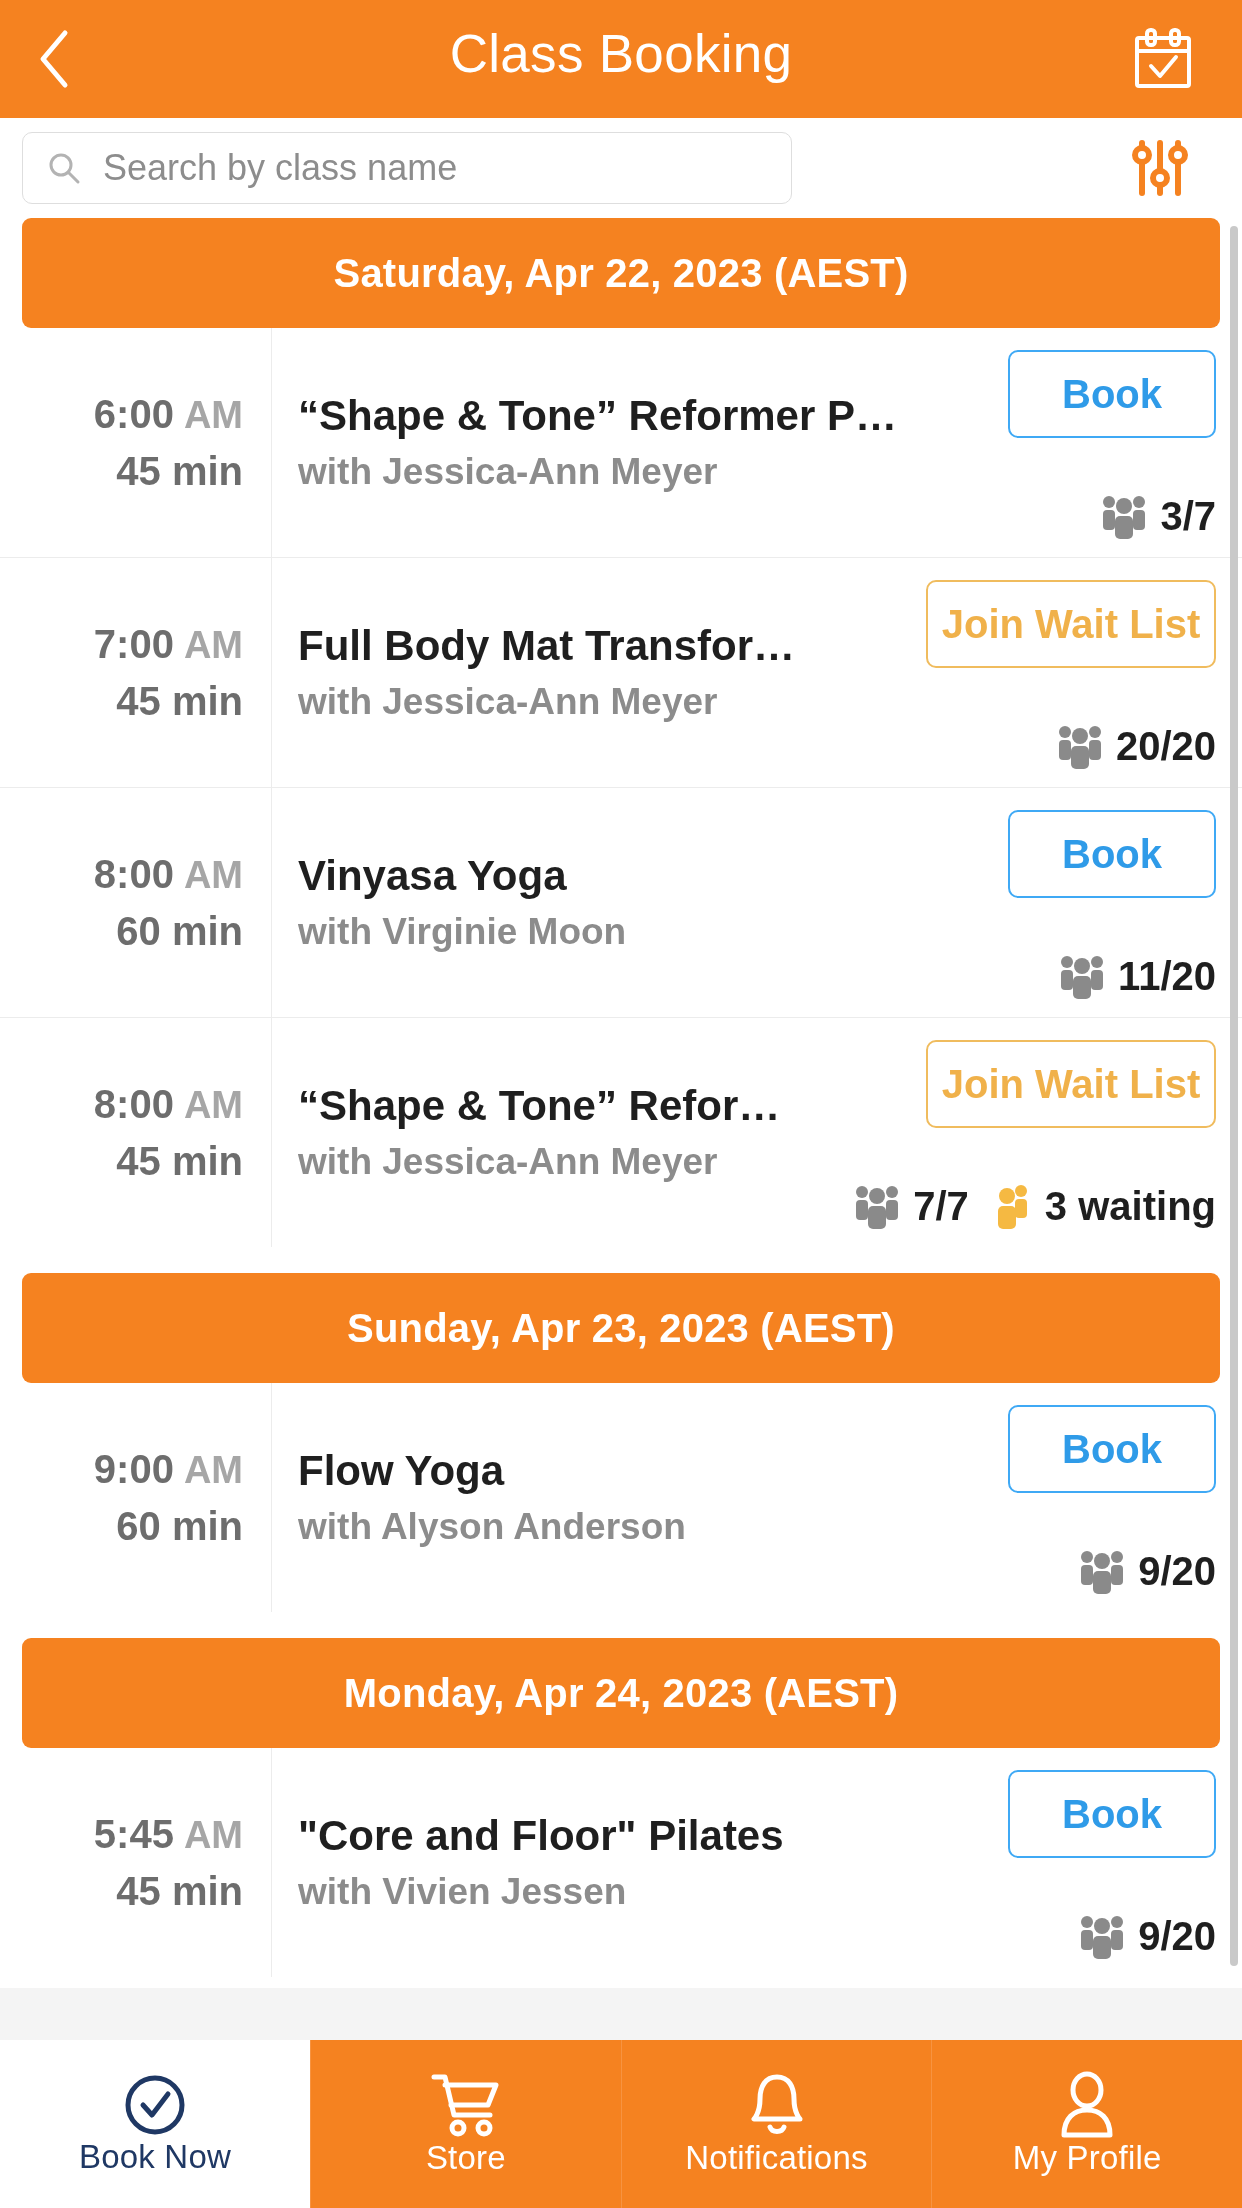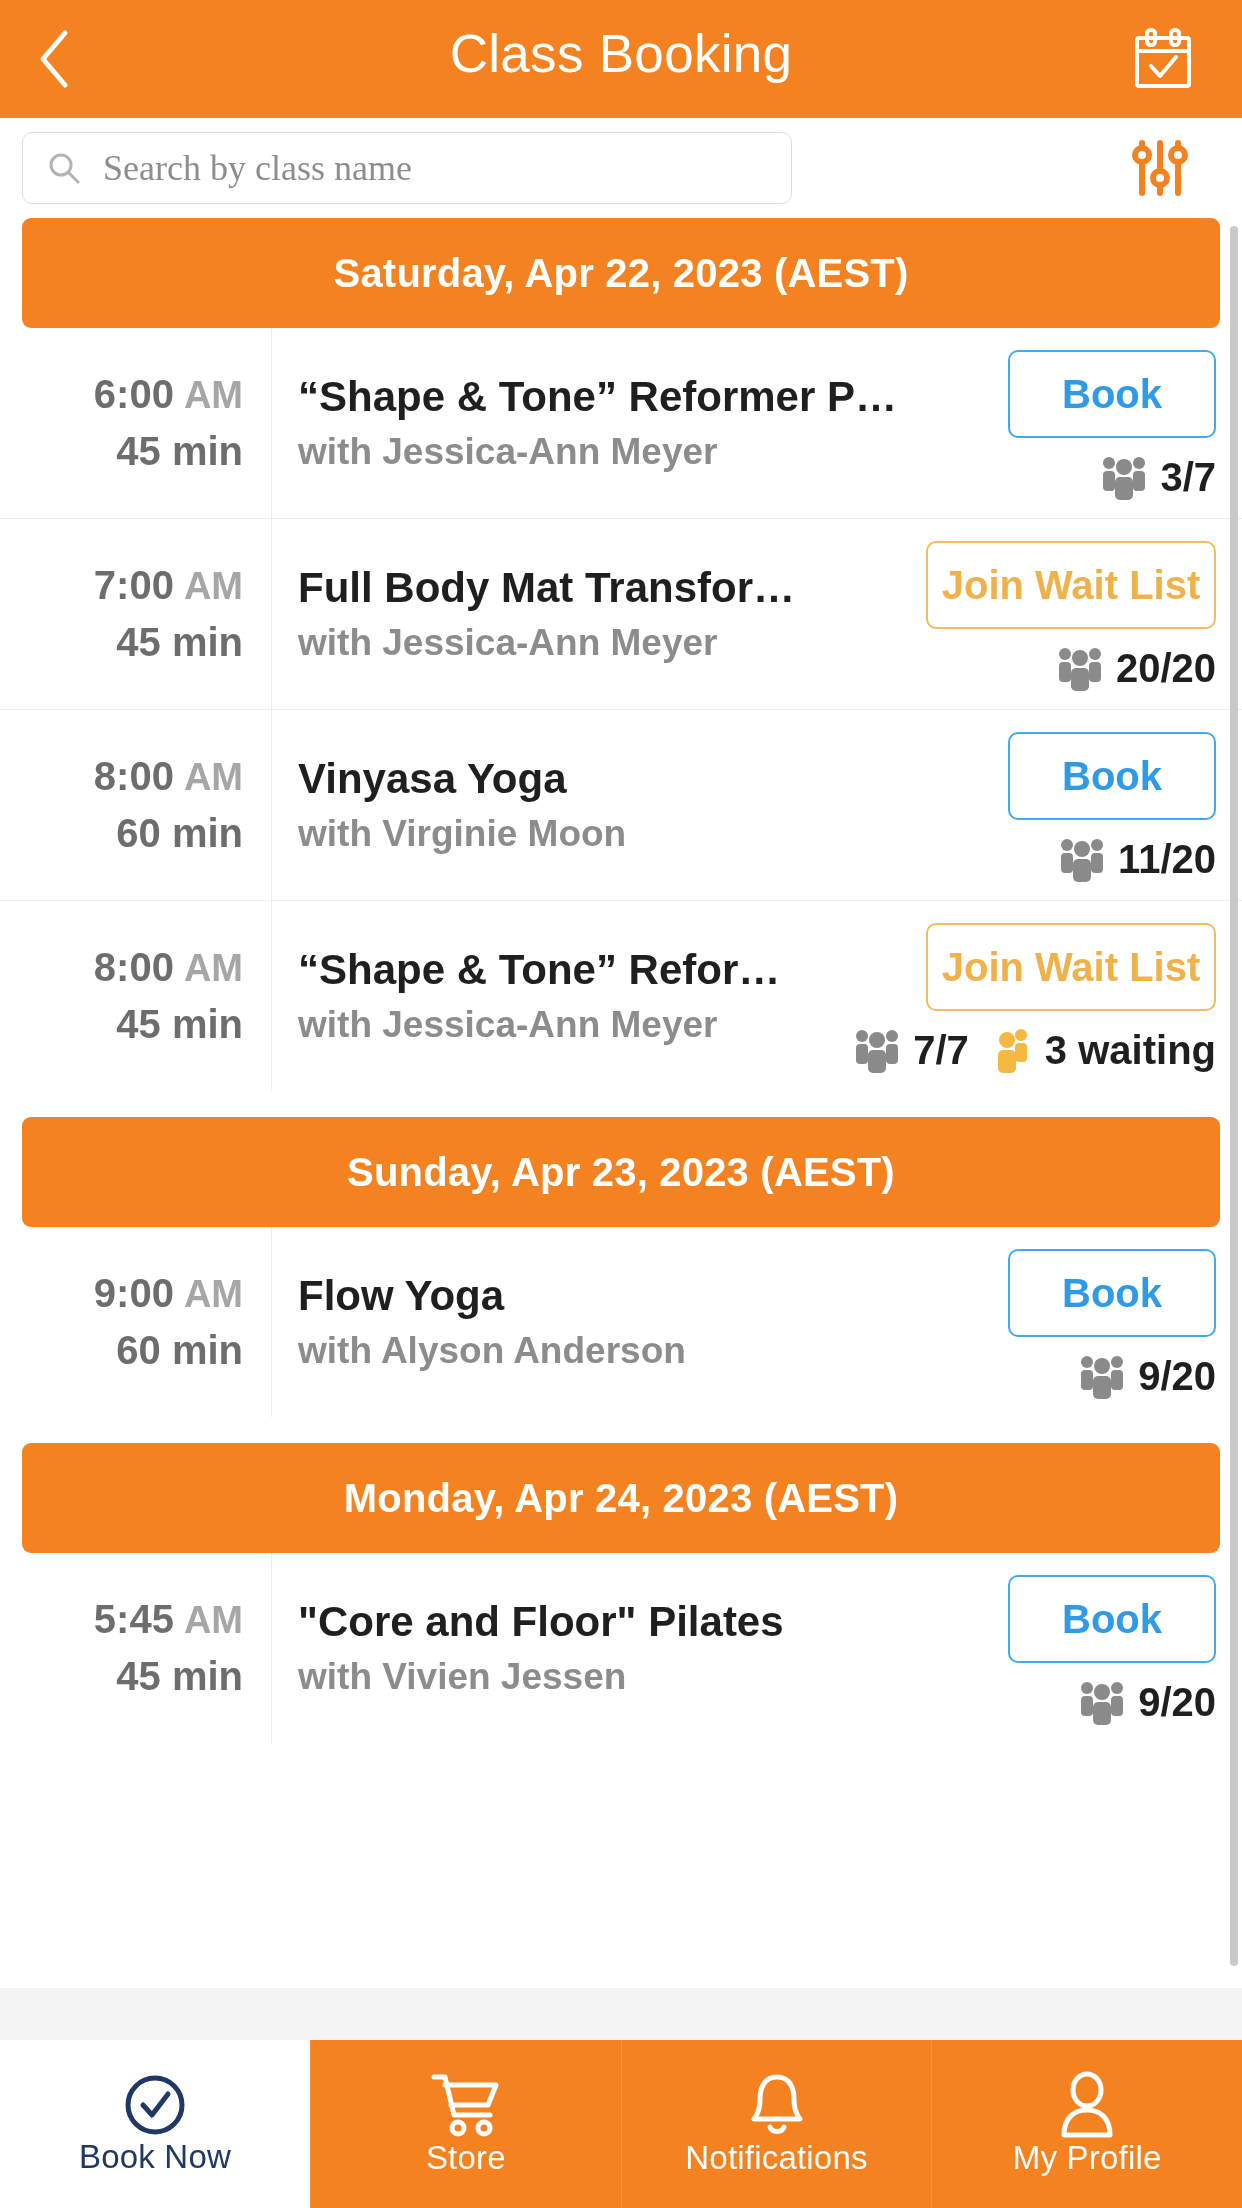--- a/index.html
+++ b/index.html
@@ -40,21 +40,21 @@
     position:relative;
   }
   .search-box {
     flex:1; height:72px; border:1.5px solid #dedede; border-radius:10px;
     background:#fff; display:flex; align-items:center; padding:0 24px;
     max-width:770px;
   }
   .search-ico { width:34px; height:34px; flex:0 0 34px; margin-right:22px; }
   .search-input {
     border:none; outline:none; background:transparent;
-    font-family:Liberation Serif, serif;
+    font-family:Liberation Sans, sans-serif;
     font-size:36px; color:#14532d; width:100%;
   }
   .search-input::placeholder { color:#8d8d8d; }
   .filter-btn {
     width:120px; height:100px; display:flex; align-items:center;
     justify-content:center; cursor:pointer; margin-left:auto;
   }
 
   
   .scroll-area {
@@ -102,20 +102,21 @@
   }
   .class-instructor {
     font-size:37px; color:#8c8c8c; margin-top:10px; white-space:nowrap;
     overflow:hidden; text-overflow:ellipsis;
   }
 
   .col-action {
     flex:0 0 auto; padding:22px 26px 18px 8px;
     display:flex; flex-direction:column; align-items:flex-end;
     justify-content:space-between;
+    gap:39px;
   }
   .btn {
     border-radius:10px; background:#fff; cursor:pointer;
     display:flex; align-items:center; justify-content:center;
     font-family:"Liberation Sans", sans-serif;
     white-space:nowrap;
   }
   .btn-book {
     border:2px solid #3FA9F5; color:#2F9BE8;
     font-size:40px; height:88px; width:208px;

